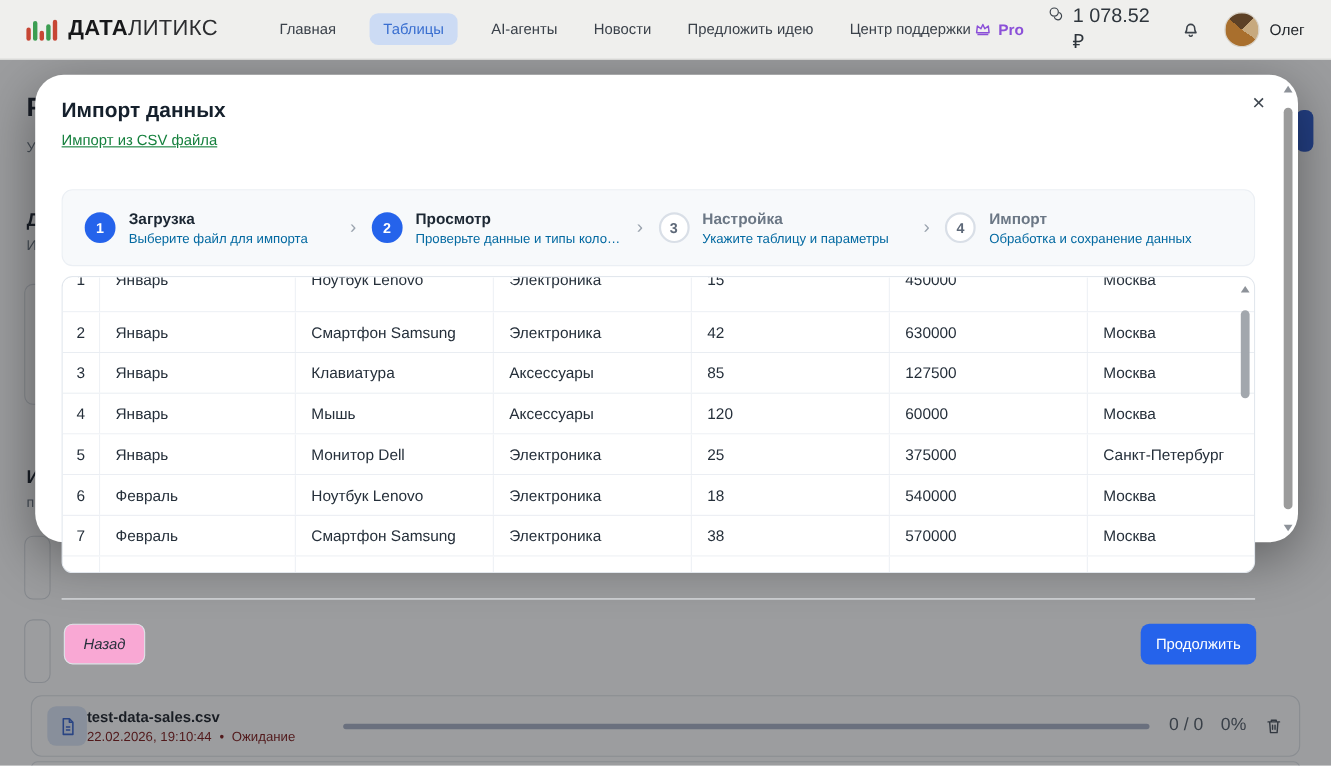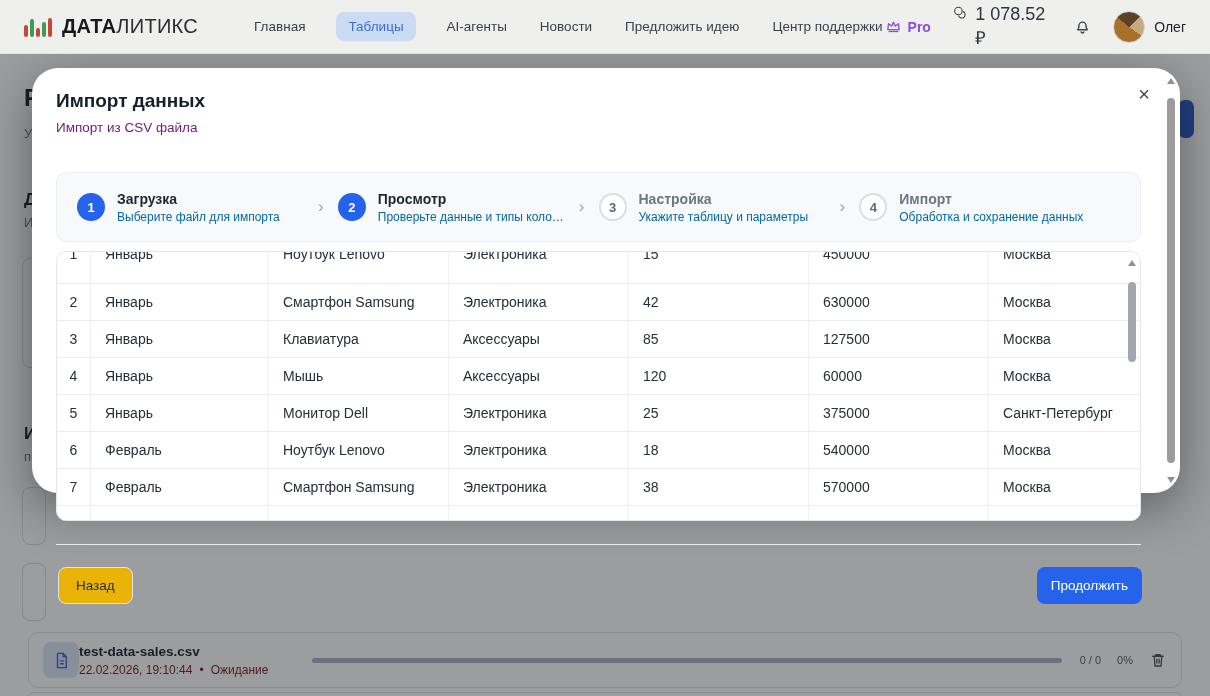--- a/index.html
+++ b/index.html
@@ -48,36 +48,36 @@
 
   .file-row { position:absolute; left:28px; top:632px; width:1154px; height:56px;
     background:#fff; border:1px solid #dfe3e7; border-radius:10px;
     display:flex; align-items:center; padding:0 14px; }
   .file-icon-box { width:36px; height:36px; border-radius:8px; background:#dde7f8;
     display:flex; align-items:center; justify-content:center; flex:0 0 auto; }
   .file-texts { width:215px; }
   .file-name { font-size:13.5px; font-weight:700; color:#1e242b; }
   .file-meta { font-size:12px; color:#7f1d1d; margin-top:4px; display:flex; gap:7px; align-items:center; }
   .progress-track { flex:1; height:5px; background:#a9b2c6; border-radius:3px; margin:0 18px; }
-  .file-count, .file-pct { font-size:11px; color:#555f6a; margin-right:16px; white-space:nowrap; }
+  .file-count, .file-pct { font-size:16px; color:#555f6a; margin-right:16px; white-space:nowrap; }
   .trash-btn { display:flex; cursor:pointer; }
   .file-row2 { position:absolute; left:28px; top:692px; width:1154px; height:12px;
     background:#fff; border:1px solid #dfe3e7; border-radius:10px; }
 
   
   .overlay { position:absolute; left:0; top:54px; width:1210px; height:642px;
     background:rgba(18,21,26,.42); z-index:10; }
 
   
   .modal { position:absolute; left:32px; top:68px; width:1148px; height:425px;
     background:#fff; border-radius:26px; box-shadow:0 14px 50px rgba(0,0,0,.4); z-index:20; }
   .modal-close { position:absolute; top:16px; right:30px; font-size:20px; color:#3f4750;
     cursor:pointer; line-height:1; }
   .modal-title { position:absolute; left:24px; top:22px; font-size:19px; font-weight:700; color:#15202c; }
-  .modal-sub { position:absolute; left:24px; top:52px; font-size:13.5px; color:#701a75; }
+  .modal-sub { position:absolute; left:24px; top:52px; font-size:13.5px; color:#15803d;text-decoration:underline; }
 
   .stepper { position:absolute; left:24px; top:104px; width:1085px; height:70px;
     background:#f7f9fb; border:1px solid #ebeff4; border-radius:10px;
     display:flex; align-items:center; padding:0 20px; }
   .step { flex:1; display:flex; align-items:center; gap:12px; cursor:pointer; min-width:0; }
   .step-circle { width:28px; height:28px; border-radius:50%; flex:0 0 auto;
     display:flex; align-items:center; justify-content:center; font-size:13px; font-weight:600; }
   .step.done .step-circle, .step.active .step-circle { background:#2563eb; color:#fff; }
   .step.pending .step-circle { background:#fff; border:2px solid #d9dfe7; color:#5d6878; }
   .step-title { font-size:14px; font-weight:700; color:#1c2733; white-space:nowrap; }
@@ -105,21 +105,21 @@
   .tri-up { width:0; height:0; border-left:4px solid transparent; border-right:4px solid transparent;
     border-bottom:6px solid #8d9299; margin:0 auto; }
   .tri-down { width:0; height:0; border-left:4px solid transparent; border-right:4px solid transparent;
     border-top:6px solid #8d9299; margin:0 auto; }
   .tbl-thumb { position:absolute; top:24px; right:1px; width:8px; height:80px;
     background:#a2a7ad; border-radius:4px; cursor:grab; }
 
   .footer-divider { position:absolute; left:24px; top:476px; width:1085px; height:1px; background:#e9edf1; }
   .btn { position:absolute; top:499px; height:37px; border-radius:8px; font-size:13.5px;
     display:flex; align-items:center; cursor:pointer; }
-  .btn-back { left:26px; padding:0 17px; background:#eab308; border:1px solid #e0e4e9; color:#27313c; }
+  .btn-back { left:26px; padding:0 17px; background:#f9a8d4; border:1px solid #e0e4e9; color:#27313c;font-style:italic; }
   .btn-continue { right:38px; padding:0 14px; background:#2563eb; border:none; color:#fff; }
 
   .modal-scroll { position:absolute; right:4px; top:8px; bottom:8px; width:10px; }
   .modal-thumb { position:absolute; top:22px; bottom:22px; right:1px; width:8px;
     background:#9b9b9b; border-radius:4px; cursor:grab; }
 </style>
 </head>
 <body>
 
 <div class="navbar">

